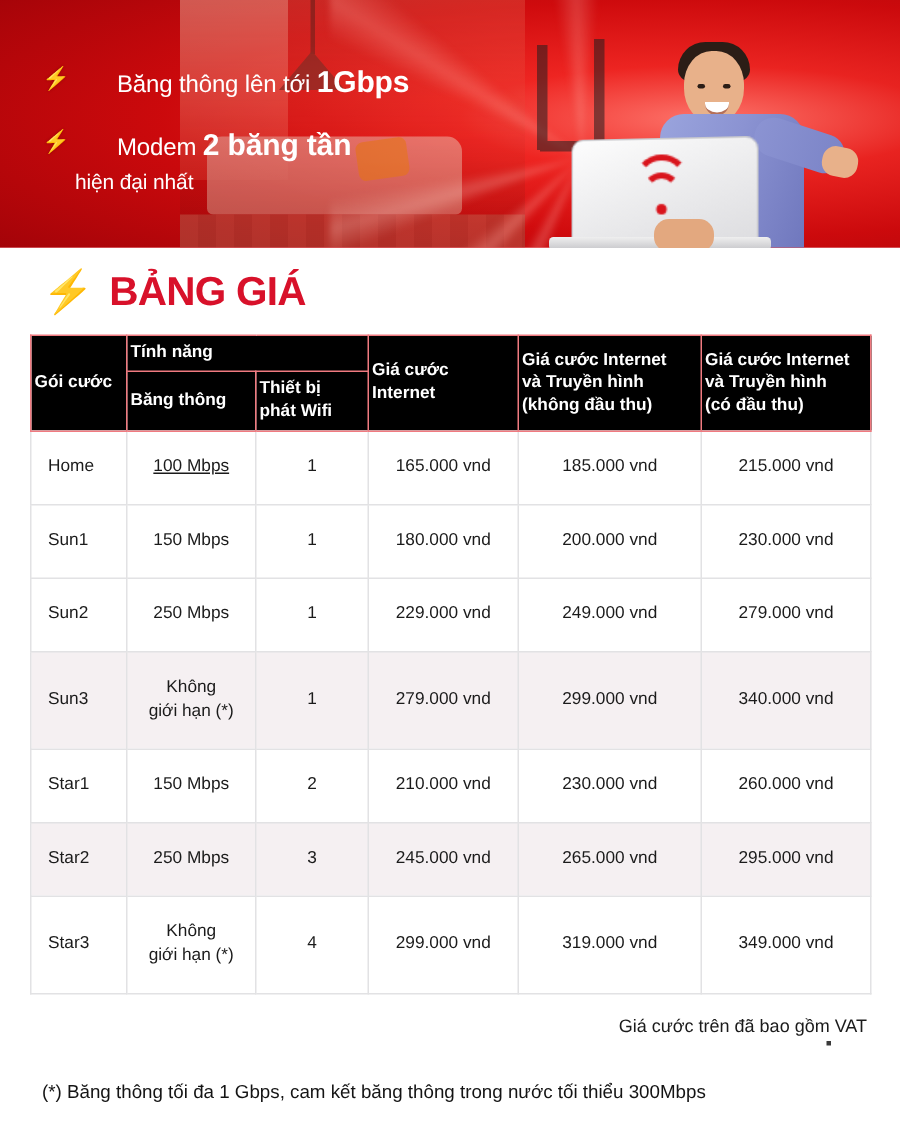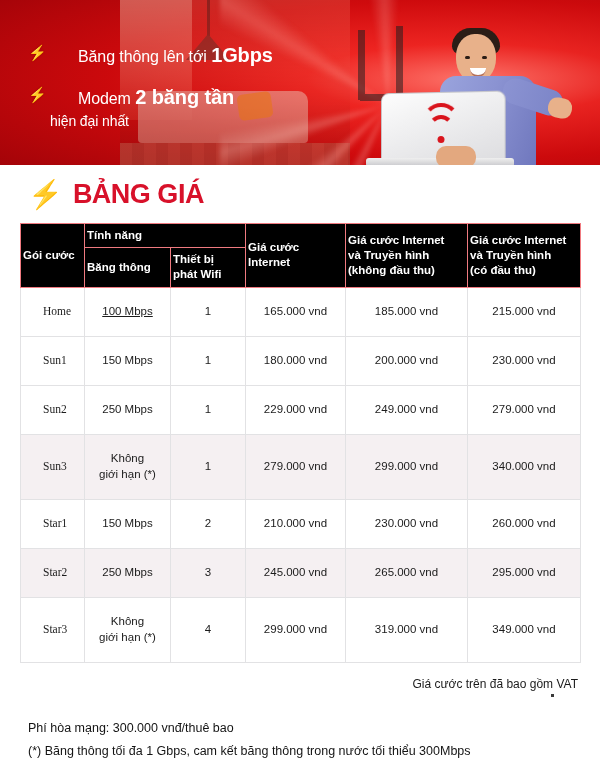--- a/index.html
+++ b/index.html
@@ -261,21 +261,21 @@
   }
   table.pricing td {
     border: 1px solid #e2e2e4;
     text-align: center;
     vertical-align: middle;
     color: #1b1b1b;
     font-size: 11.5px;
     line-height: 1.35;
     padding: 4px 2px;
   }
-  table.pricing td.pkg { text-align: left; padding-left: 22px; font-family: Liberation Serif, serif; }
+  table.pricing td.pkg { text-align: left; padding-left: 11px; }
   tr.tinted td { background: #f5f0f2; }
   tr.plain td { background: #ffffff; }
   .r-tall td { height: 56px; }
   .r-norm td { height: 40px; }
 
   .col-pkg   { width: 64px; }
   .col-bw    { width: 86px; }
   .col-wifi  { width: 75px; }
   .col-inet  { width: 100px; }
   .col-tv1   { width: 122px; }
@@ -477,17 +477,16 @@
           <td>319.000 vnd</td>
           <td>349.000 vnd</td>
         </tr>
       </tbody>
   </table>
 </div>
 
 <div class="vat-note">Giá cước trên đã bao gồm VAT</div>
 
 <div class="notes">
-  <div>Phí hòa mạng: 300.000 vnđ/thuê bao</div>
   <div>(*) Băng thông tối đa 1 Gbps, cam kết băng thông trong nước tối thiểu 300Mbps</div>
 </div>
 
 <div class="speck"></div>
 
 </body></html>

